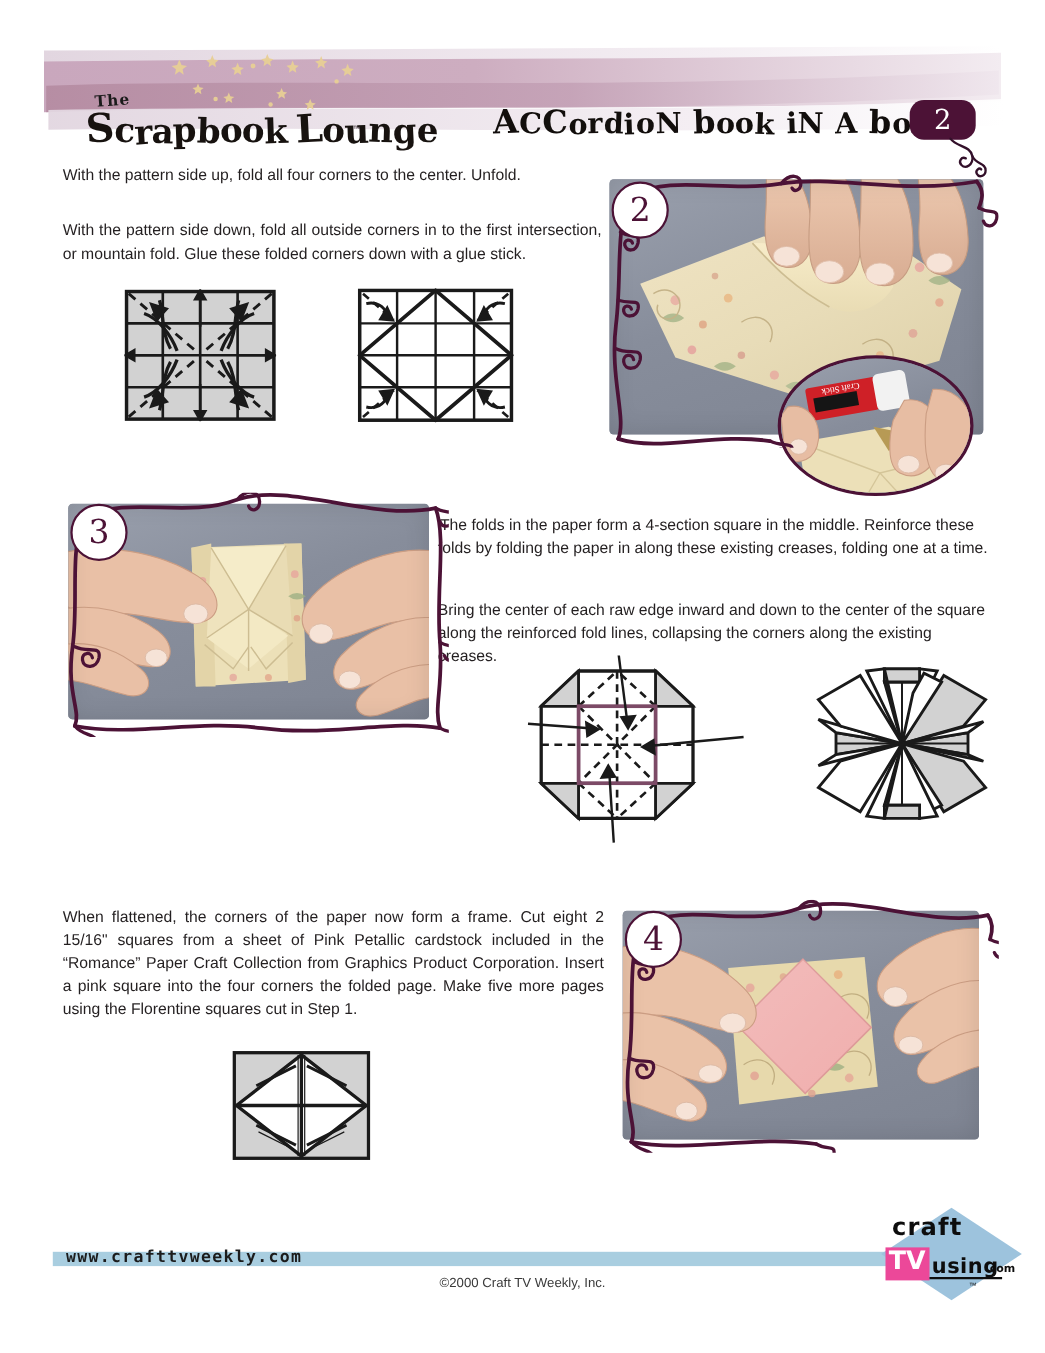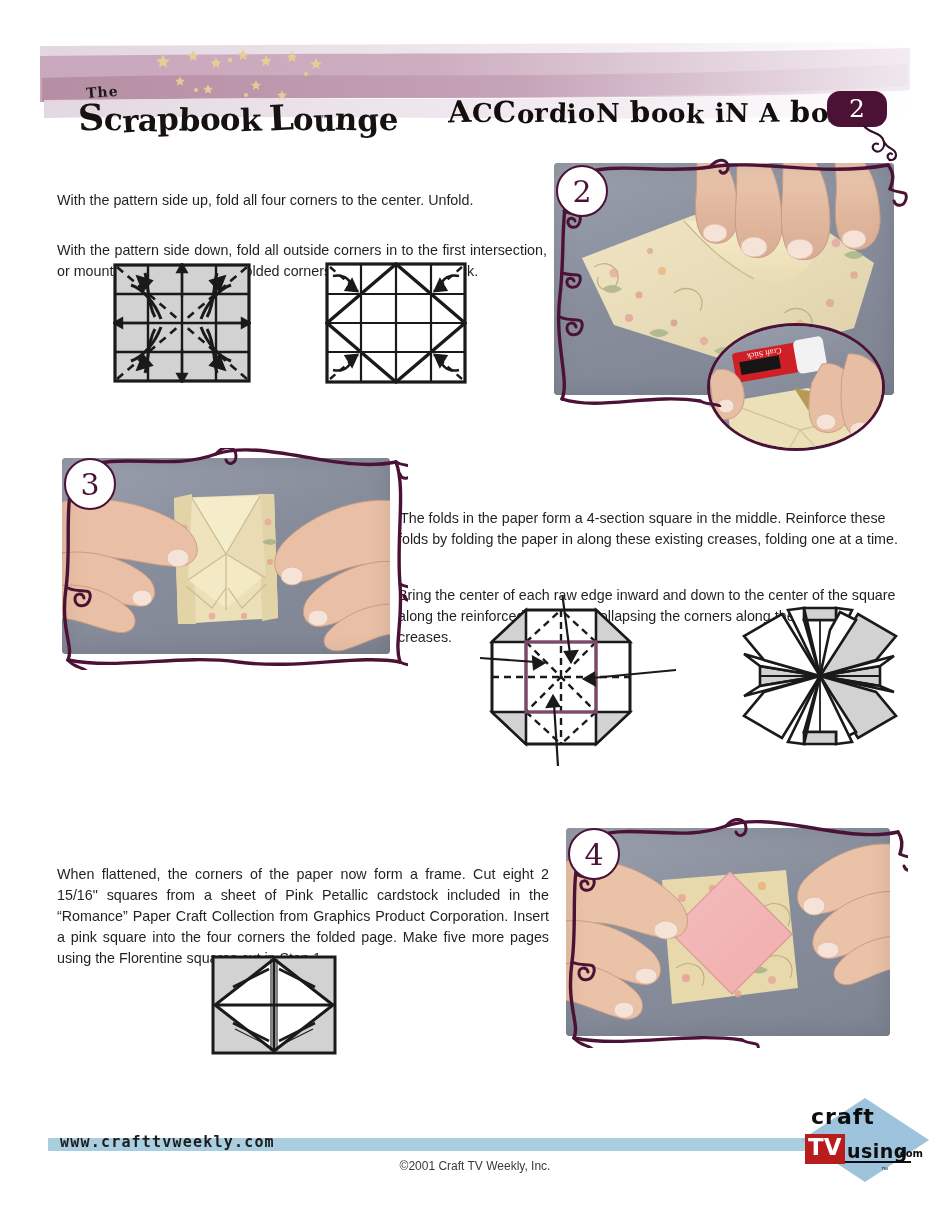--- a/index.html
+++ b/index.html
@@ -55,21 +55,20 @@
   }
   .badge-flourish { position: absolute; left: 860px; top: 84px; }
 
   
   .body-text {
     position: absolute;
     font-family: "Liberation Sans", sans-serif;
     font-size: 14.3px;
     line-height: 21px;
     color: #231f20;
-    margin-top: 40px;
   }
   .just { text-align: justify; text-justify: inter-word; }
 
   #para1 { left: 57px; top: 150px; width: 470px; }
   #para2 { left: 57px; top: 200px; width: 490px; }
   #para3 { left: 398px; top: 468px; width: 502px; text-indent: 2px; }
   #para4 { left: 398px; top: 545px; width: 500px; }
   #para5 { left: 57px; top: 824px; width: 492px; }
 
   
@@ -121,21 +120,21 @@
   
   #ctw-logo { position: absolute; left: 793px; top: 1096px; width: 144px; height: 88px; }
   .ctw-craft {
     position: absolute; left: 18px; top: 8px;
     font-family: "DejaVu Sans", sans-serif;
     font-size: 22px; font-weight: bold; color: #0d0d0d;
     letter-spacing: 1px;
   }
   .ctw-tvbox {
     position: absolute; left: 12px; top: 38px;
-    width: 40px; height: 30px; background: #b91c1c;
+    width: 40px; height: 30px; background: #ec4899;
   }
   .ctw-tv {
     position: absolute; left: 3px; top: 0px;
     color: #fff; font-family: "DejaVu Sans", sans-serif;
     font-size: 23px; font-weight: bold;
   }
   .ctw-weekly {
     position: absolute; left: 54px; top: 44px;
     font-family: "DejaVu Sans", sans-serif;
     font-size: 19px; font-weight: bold; color: #0d0d0d;
@@ -669,21 +668,21 @@
   <g stroke="#1a1a1a" stroke-width="1.1">
     <line x1="60" y1="4" x2="60" y2="96"></line>
     <line x1="66" y1="4" x2="66" y2="96"></line>
     <line x1="24" y1="74" x2="56" y2="90"></line>
     <line x1="102" y1="74" x2="70" y2="90"></line>
   </g>
 </svg>
 
 <div id="footer-bar"></div>
 <div id="footer-url">www.crafttvweekly.com</div>
-<div id="footer-copy">©2001 Craft TV Weekly, Inc.</div>
+<div id="footer-copy">©2000 Craft TV Weekly, Inc.</div>
 
 <div id="ctw-logo">
   <svg width="144" height="88" style="position:absolute;left:0;top:0;">
     <polygon points="72,2 136,44 72,86 8,44" fill="#9dc3dd"></polygon>
   </svg>
   <div class="ctw-craft">craft</div>
   <div class="ctw-tvbox">
     <div class="ctw-tv">TV</div>
   </div>
   <div class="ctw-weekly">using</div>

